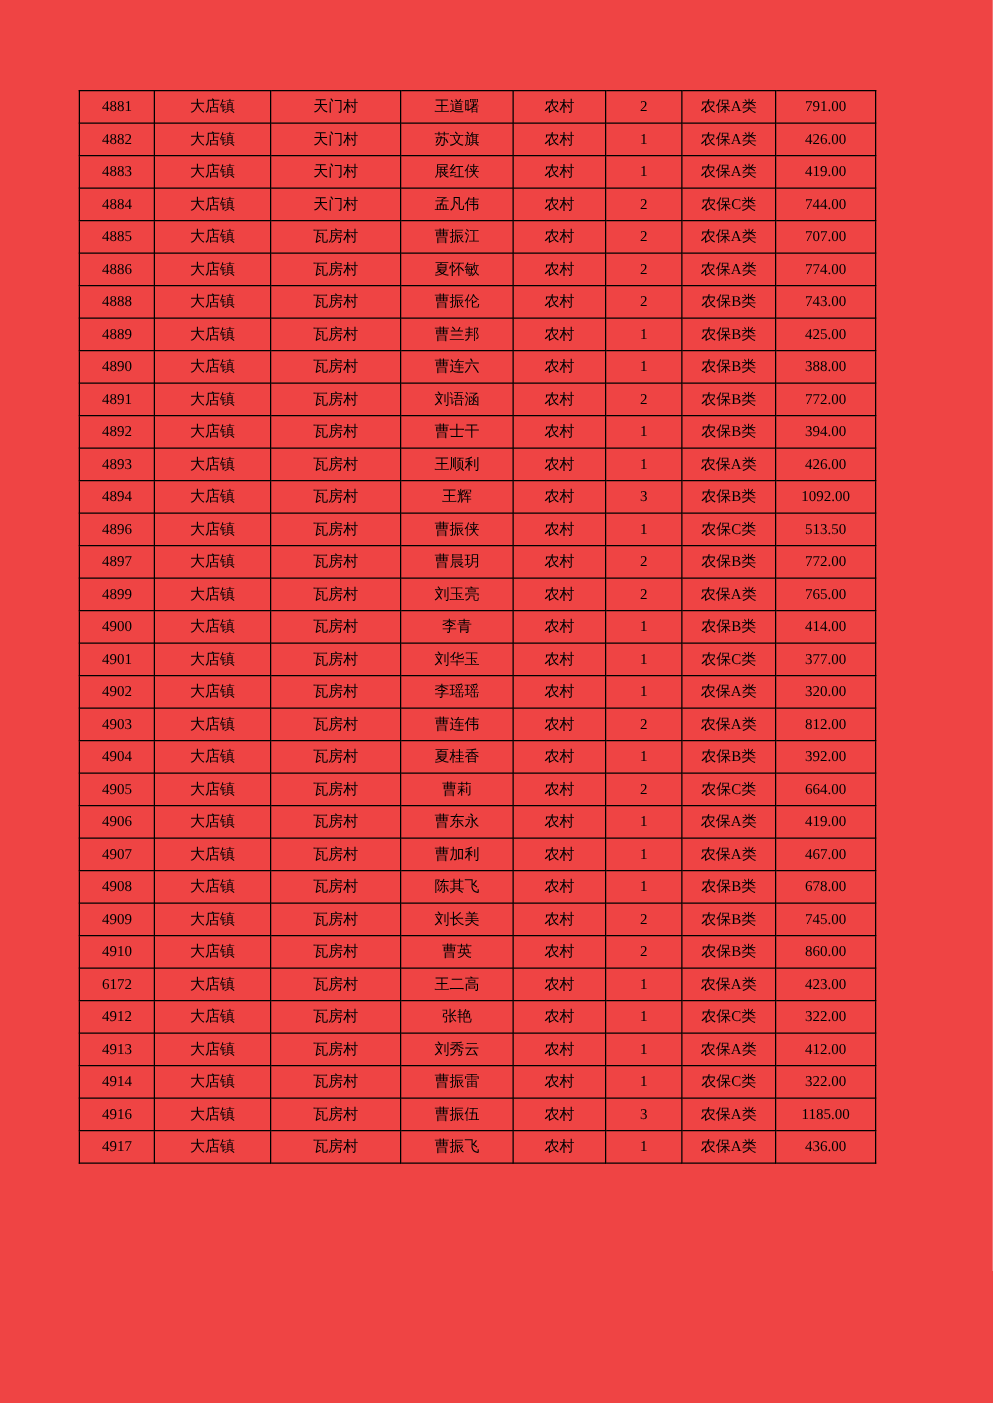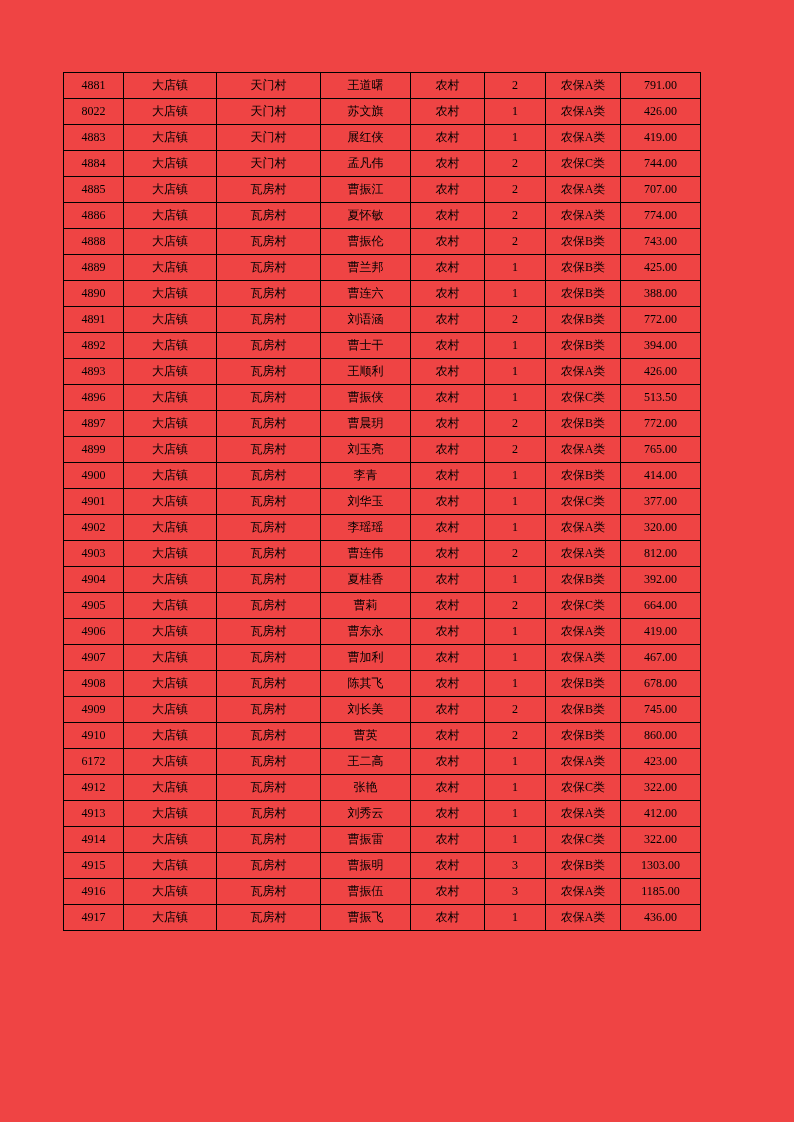--- a/index.html
+++ b/index.html
@@ -71,21 +71,21 @@
           <td>4881</td>
           <td>大店镇</td>
           <td>天门村</td>
           <td>王道曙</td>
           <td>农村</td>
           <td>2</td>
           <td>农保A类</td>
           <td>791.00</td>
         </tr>
         <tr>
-          <td>8022</td>
+          <td>4882</td>
           <td>大店镇</td>
           <td>天门村</td>
           <td>苏文旗</td>
           <td>农村</td>
           <td>1</td>
           <td>农保A类</td>
           <td>426.00</td>
         </tr>
         <tr>
           <td>4883</td>
@@ -181,20 +181,30 @@
           <td>4893</td>
           <td>大店镇</td>
           <td>瓦房村</td>
           <td>王顺利</td>
           <td>农村</td>
           <td>1</td>
           <td>农保A类</td>
           <td>426.00</td>
         </tr>
         <tr>
+          <td>4894</td>
+          <td>大店镇</td>
+          <td>瓦房村</td>
+          <td>王辉</td>
+          <td>农村</td>
+          <td>3</td>
+          <td>农保B类</td>
+          <td>1092.00</td>
+        </tr>
+        <tr>
           <td>4896</td>
           <td>大店镇</td>
           <td>瓦房村</td>
           <td>曹振侠</td>
           <td>农村</td>
           <td>1</td>
           <td>农保C类</td>
           <td>513.50</td>
         </tr>
         <tr>
@@ -359,30 +369,20 @@
         </tr>
         <tr>
           <td>4914</td>
           <td>大店镇</td>
           <td>瓦房村</td>
           <td>曹振雷</td>
           <td>农村</td>
           <td>1</td>
           <td>农保C类</td>
           <td>322.00</td>
-        </tr>
-        <tr>
-          <td>4915</td>
-          <td>大店镇</td>
-          <td>瓦房村</td>
-          <td>曹振明</td>
-          <td>农村</td>
-          <td>3</td>
-          <td>农保B类</td>
-          <td>1303.00</td>
         </tr>
         <tr>
           <td>4916</td>
           <td>大店镇</td>
           <td>瓦房村</td>
           <td>曹振伍</td>
           <td>农村</td>
           <td>3</td>
           <td>农保A类</td>
           <td>1185.00</td>

